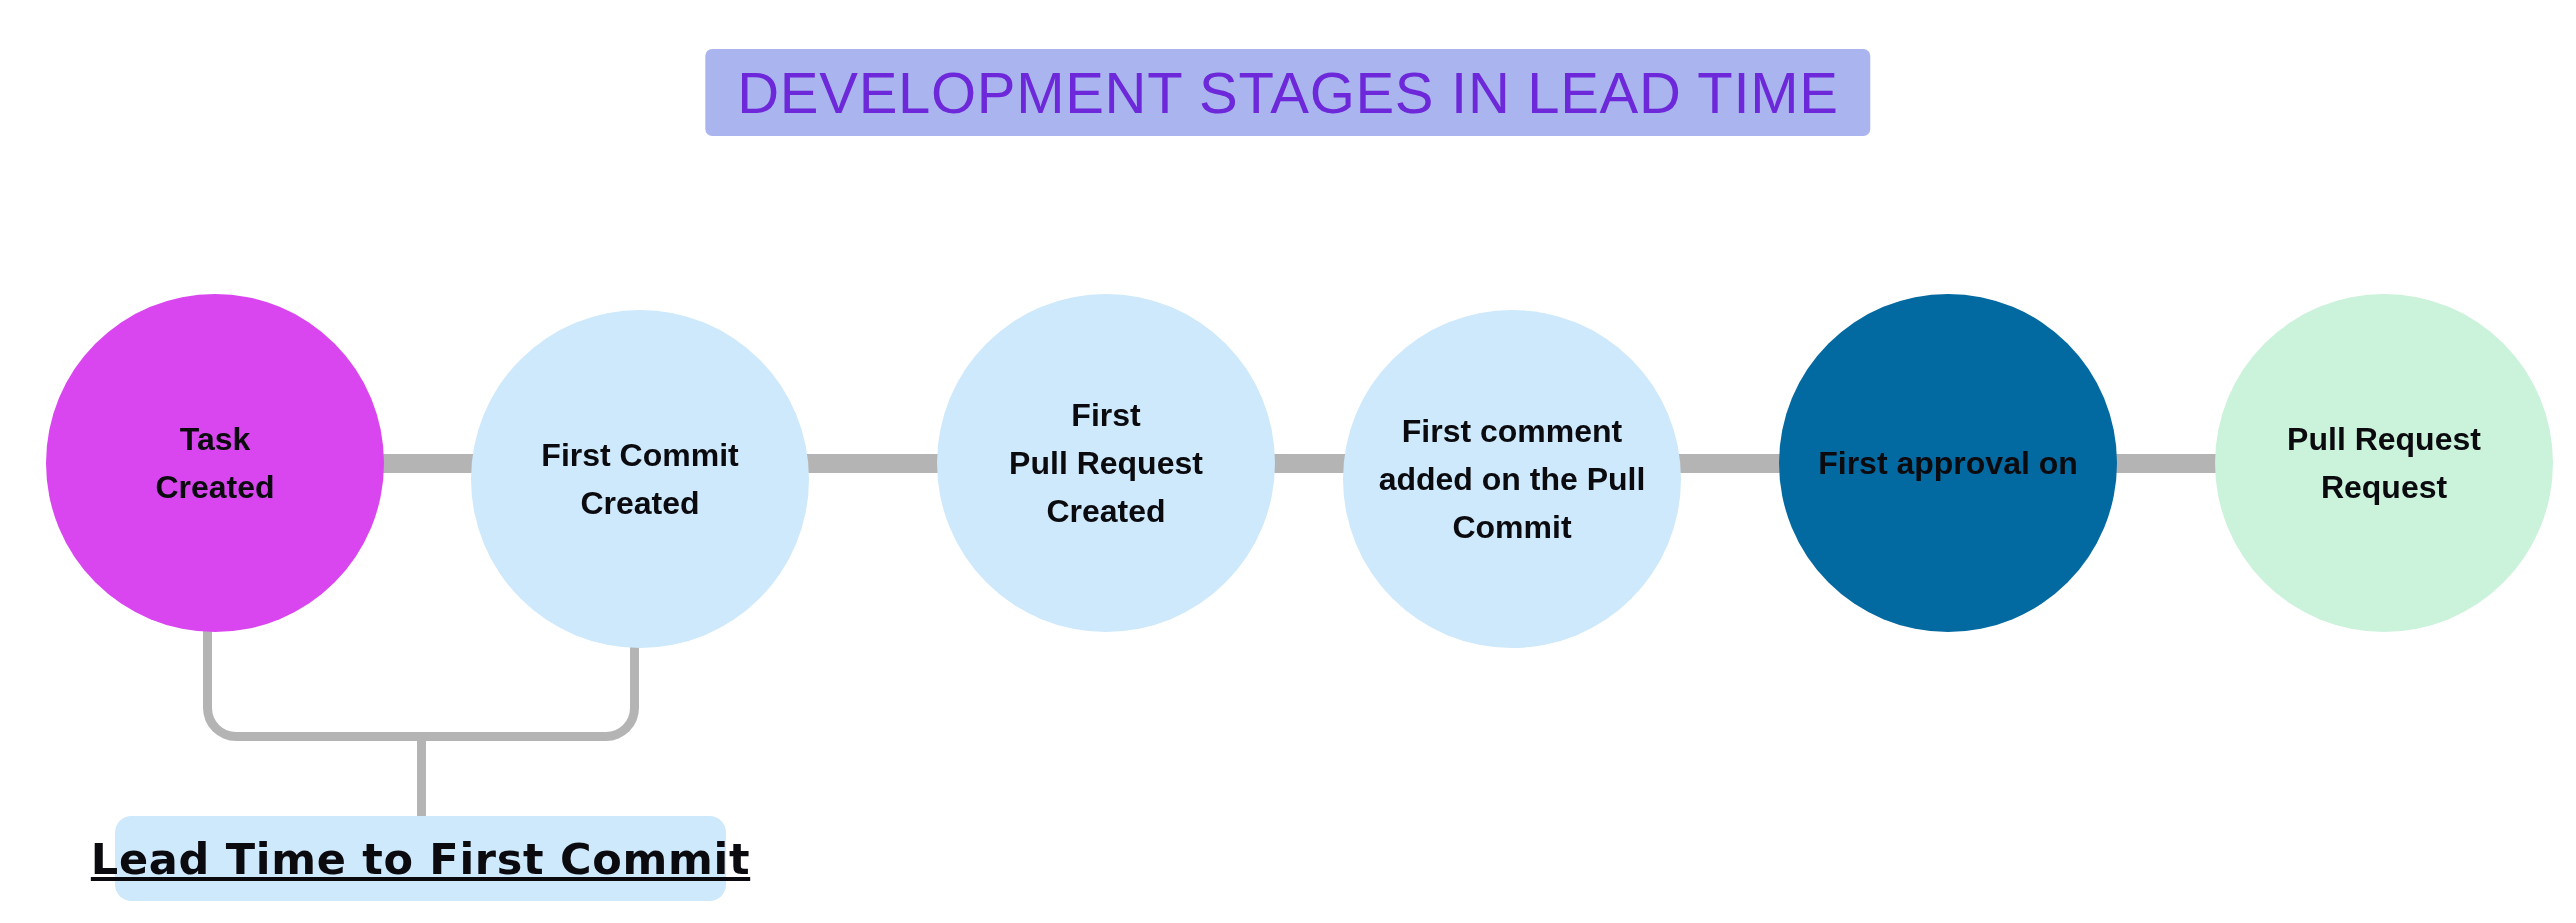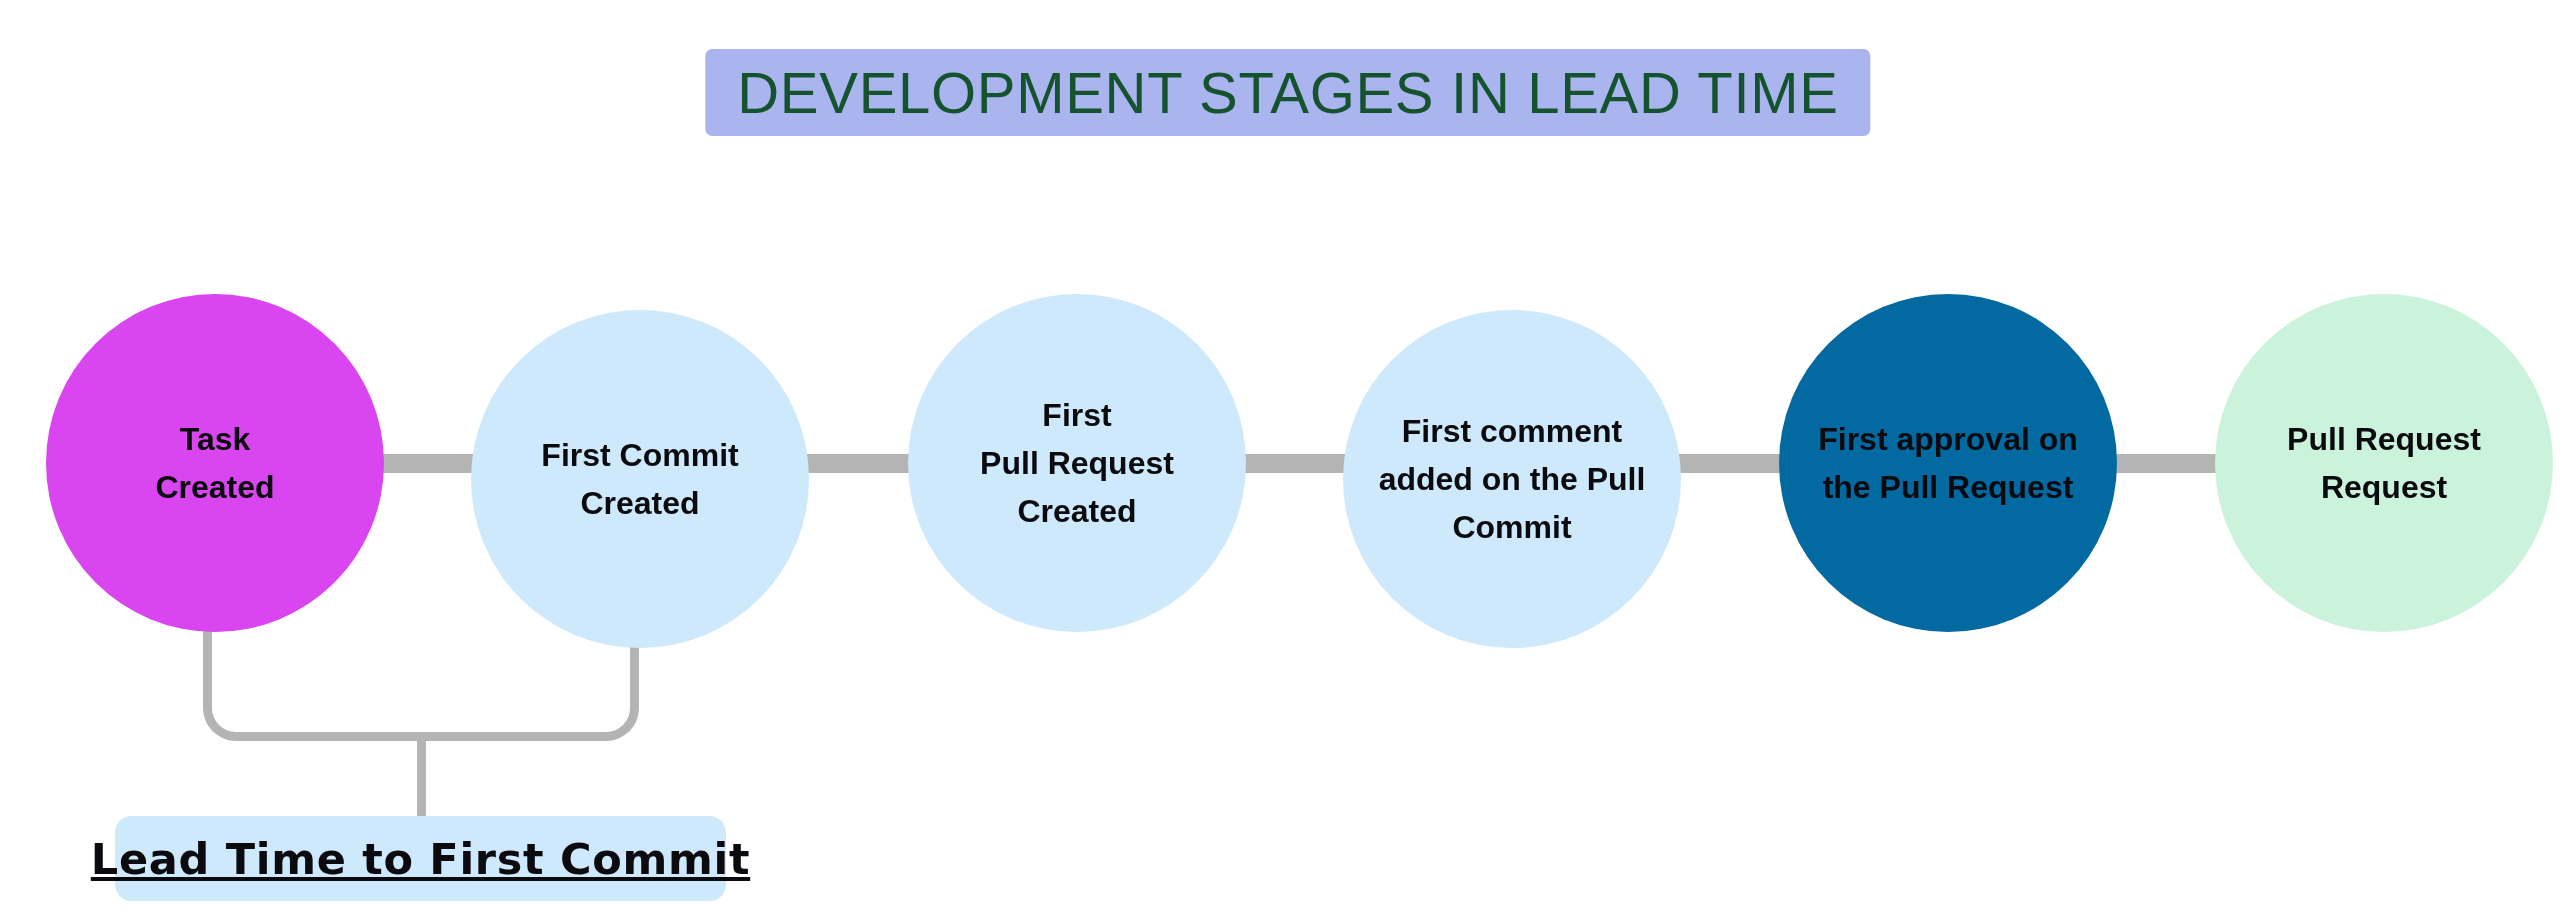--- a/index.html
+++ b/index.html
@@ -14,21 +14,21 @@
     position:absolute;
     left:1288px;top:49px;
     transform:translateX(-50%);
     height:87px;
     padding:0 32px;
     display:flex;align-items:center;justify-content:center;
     border-radius:6.9px;
     font-size:58px;
     font-weight:400;
     letter-spacing:0.7px;
-    color:#14532d;
+    color:#6d28d9;
     white-space:nowrap;
   }
   .connector{
     position:absolute;
     left:203px;top:454px;
     width:2181px;height:18.5px;
     z-index:1;
   }
   .stage{
     position:absolute;
@@ -91,33 +91,32 @@
 
   <div id="stages">
       <div class="stage" style="left: 46px; top: 294px; background: #d946ef;">
         <div class="line">Task</div>
         <div class="line">Created</div>
       </div>
       <div class="stage" style="left: 471px; top: 310px; background: rgb(205, 233, 251);">
         <div class="line">First Commit</div>
         <div class="line">Created</div>
       </div>
-      <div class="stage" style="left: 908px; top: 294px; background: rgb(205, 233, 251);">
+      <div class="stage" style="left: 937px; top: 294px; background: rgb(205, 233, 251);">
         <div class="line">First</div>
         <div class="line">Pull Request</div>
         <div class="line">Created</div>
       </div>
       <div class="stage" style="left: 1343px; top: 310px; background: rgb(205, 233, 251);">
         <div class="line">First comment</div>
         <div class="line">added on the Pull</div>
         <div class="line">Commit</div>
       </div>
       <div class="stage" style="left: 1779px; top: 294px; background: #0369a1;">
         <div class="line">First approval on</div>
-        <div class="line">the Pull Request</div>
       </div>
       <div class="stage" style="left: 2215px; top: 294px; background: rgb(203, 242, 218);">
         <div class="line">Pull Request</div>
         <div class="line">Request</div>
       </div>
     </div>
 
   <div class="bracket" style="border-color: rgb(180, 180, 180);"></div>
 
   <div class="stem" style="background: rgb(180, 180, 180);"></div>

